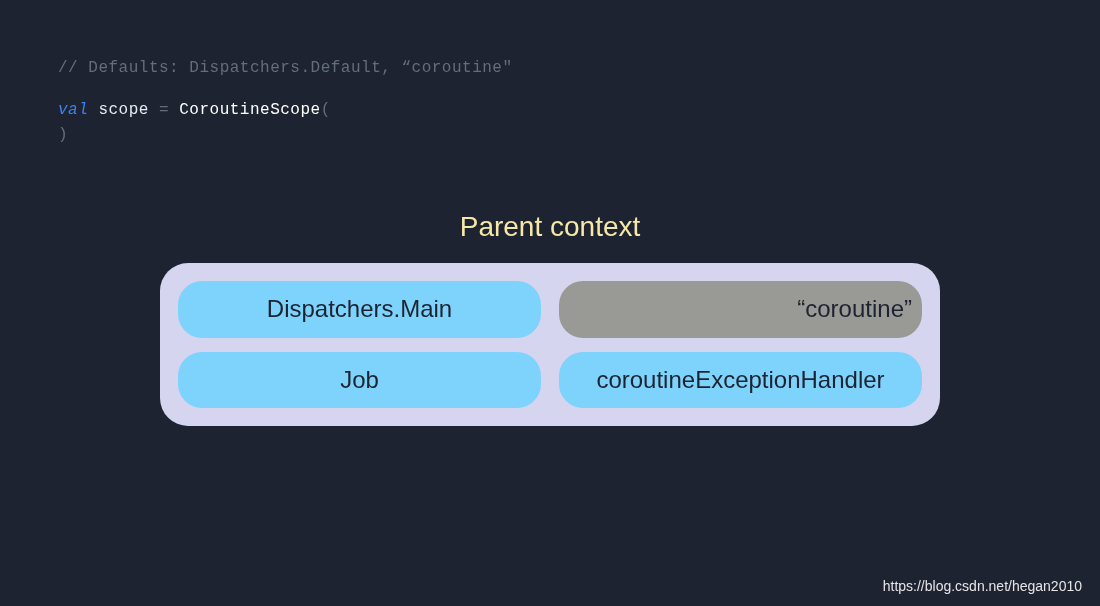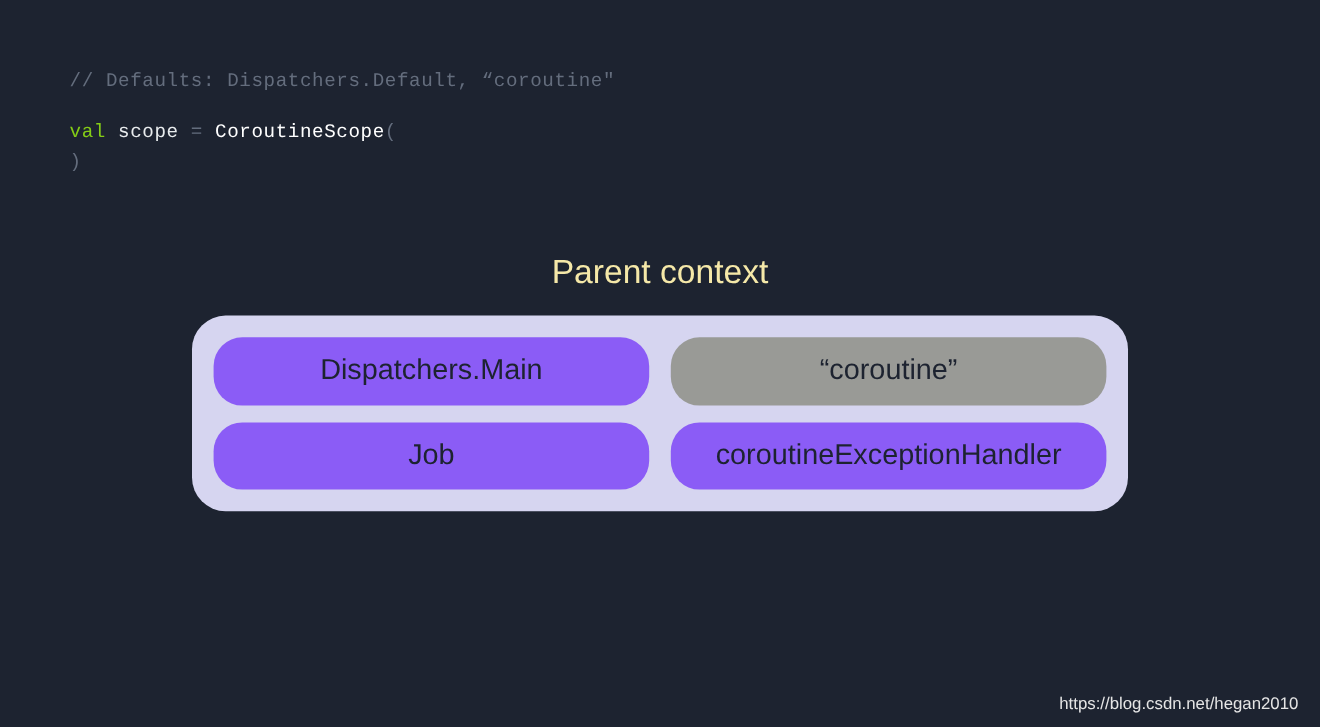--- a/index.html
+++ b/index.html
@@ -16,21 +16,21 @@
       overflow: hidden;
     }
     .code-block {
       padding: 56px 58px 0 58px;
       font-family: 'Consolas', 'Monaco', 'Courier New', monospace;
       font-size: 16px;
       line-height: 1.6;
       letter-spacing: 0.5px;
     }
     .comment { color: #646d7d; }
-    .keyword { color: #84cc16; }
+    .keyword { color: #3b82f6; font-style: italic; }
     .white { color: #e8ebed; }
     .grey { color: #646d7d; }
     .orange { color: #ffffff; }
     .code-line { white-space: pre; }
     .diagram-title {
       text-align: center;
       color: #f5e8a8;
       font-size: 28px;
       font-weight: 500;
       margin-top: 62px;
@@ -48,22 +48,22 @@
     }
     .pill {
       border-radius: 24px;
       text-align: center;
       font-size: 24px;
       font-weight: 400;
       color: #1d2330;
       padding: 14px 10px;
       line-height: 1.2;
     }
-    .pill-red { background: #8b5cf6; }
-    .pill-grey { background: #999a96; }
+    .pill-red { background: #7dd3fc; }
+    .pill-grey { background: #999a96; text-align: right; }
     .watermark {
       position: absolute;
       bottom: 12px;
       right: 18px;
       color: #e5e5e5;
       font-size: 14px;
       font-family: Arial, sans-serif;
     }
   </style>
 </head>

